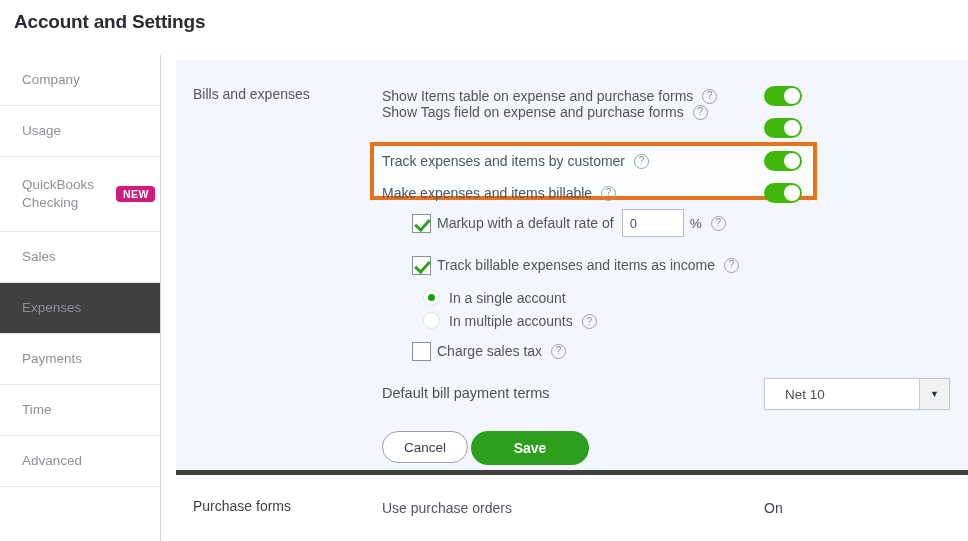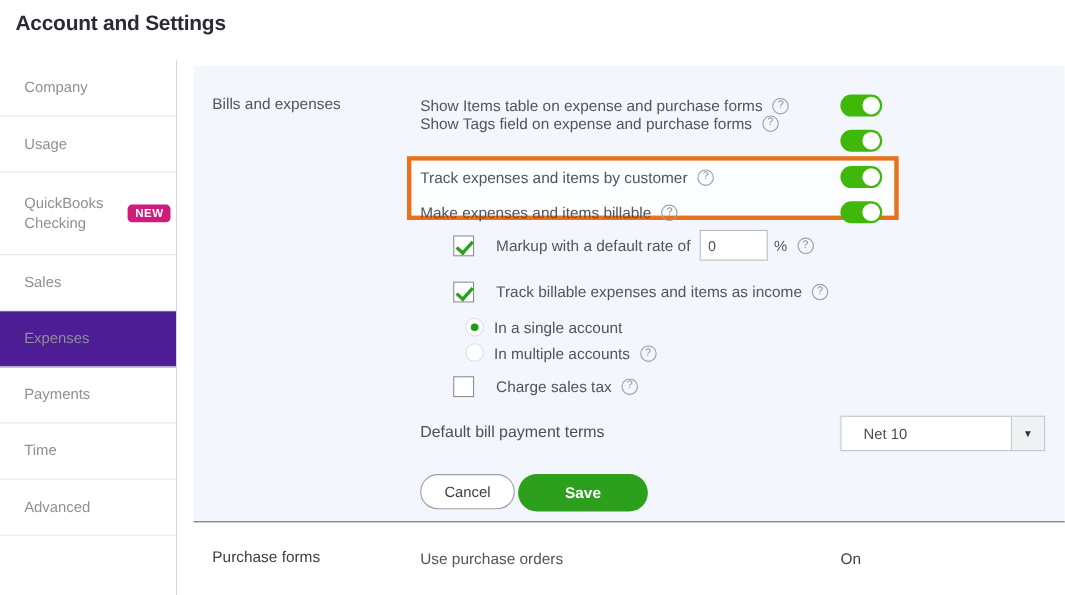--- a/index.html
+++ b/index.html
@@ -28,21 +28,21 @@
   .nav-item {
     position: relative;
     height: 51px;
     border-bottom: 1px solid #e3e5e8;
     display: flex; align-items: center;
     padding-left: 22px;
     font-size: 13.5px; color: #8d9096;
     cursor: pointer;
   }
   .nav-item.tall { height: 75px; align-items: center; }
-  .nav-item.active { background: #4c1d95; }
+  .nav-item.active { background: #404040; }
   .nav-label { line-height: 1.35; max-width: 86px; }
   .badge-new {
     margin-left: 8px;
     background: #cf1b7c;
     color: #ffffff;
     font-size: 10.5px; font-weight: bold;
     letter-spacing: 0.4px;
     padding: 3px 6px 3px 7px;
     border-radius: 4px;
     line-height: 1;
@@ -50,21 +50,21 @@
 
   
   .main {
     position: absolute; left: 176px; top: 60px;
     width: 792px; height: 481px;
   }
   .panel {
     position: relative;
     width: 792px; height: 415px;
     background: #f3f7fd;
-    border-bottom: 1px solid #404040;
+    border-bottom: 5px solid #404040;
   }
   .section-label {
     position: absolute; left: 17px; top: 26px;
     font-size: 14px; color: #51555c;
   }
 
   
   .toggle-row {
     position: absolute; left: 206px;
     display: flex; align-items: center;
@@ -120,21 +120,21 @@
     width: 6px; height: 12px;
     border: solid #2ca01c;
     border-width: 0 3px 3px 0;
     transform: rotate(42deg);
   }
   .cb-row {
     position: absolute; left: 236px;
     display: flex; align-items: center;
     height: 22px;
   }
-  .cb-row .clabel { font-size: 14px; color: #51555c; margin-left: 20px; white-space: nowrap; }
+  .cb-row .clabel { font-size: 14px; color: #51555c; margin-left: 6px; white-space: nowrap; }
 
   .rate-input {
     width: 62px; height: 28px;
     border: 1px solid #b8bcc3;
     background: #ffffff;
     font-size: 13px; color: #4a4e55;
     padding: 0 7px;
     margin-left: 8px;
     font-family: "Liberation Sans", sans-serif;
   }

